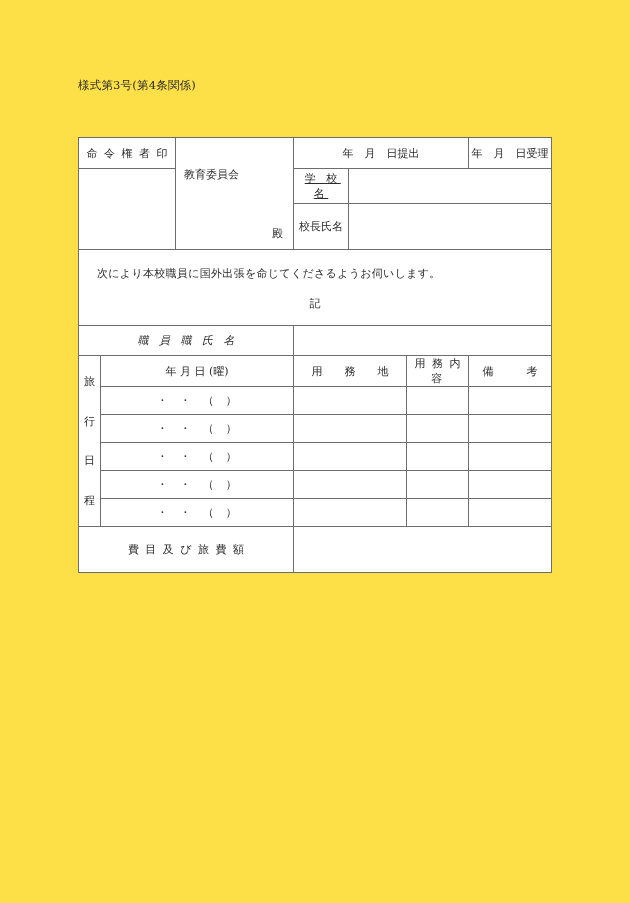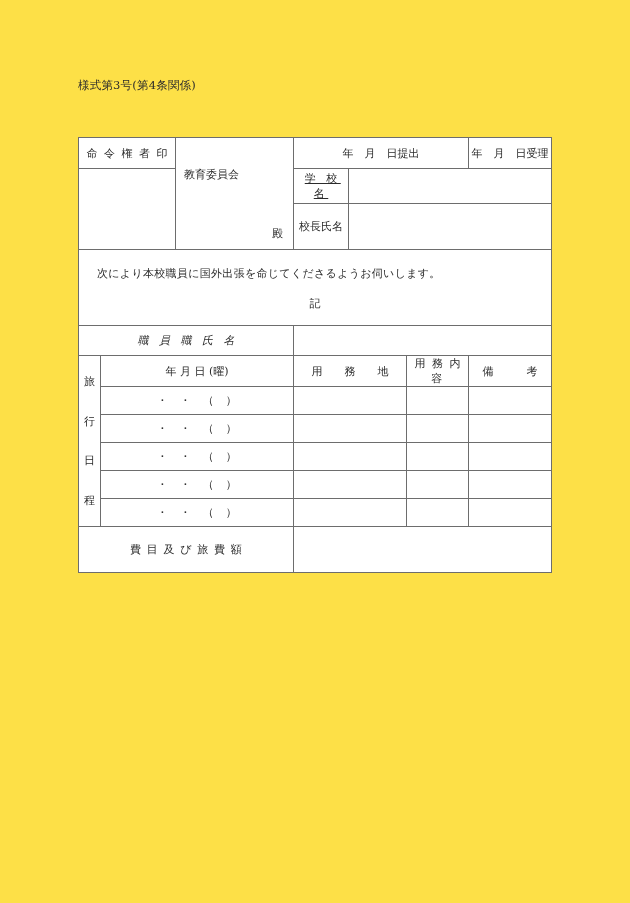--- a/index.html
+++ b/index.html
@@ -66,21 +66,21 @@
 
   .c-center { text-align: center; }
 
   .sp2 { letter-spacing: 3.5px; text-indent: 3.5px; }
   .sp1 { letter-spacing: 1.5px; text-indent: 1.5px; }
 
   .h30 { height: 30px; }
   .h27 { height: 27px; }
   .h29 { height: 29px; font-style: italic; }
   .h34 { height: 34px; text-decoration: underline; }
-  .h45 { height: 45px; font-family: Liberation Serif, serif; }
+  .h45 { height: 45px; }
 
   
   .statement-cell {
     height: 75px;
     position: relative;
   }
   .statement-line {
     position: absolute;
     left: 18px;
     top: 16px;

